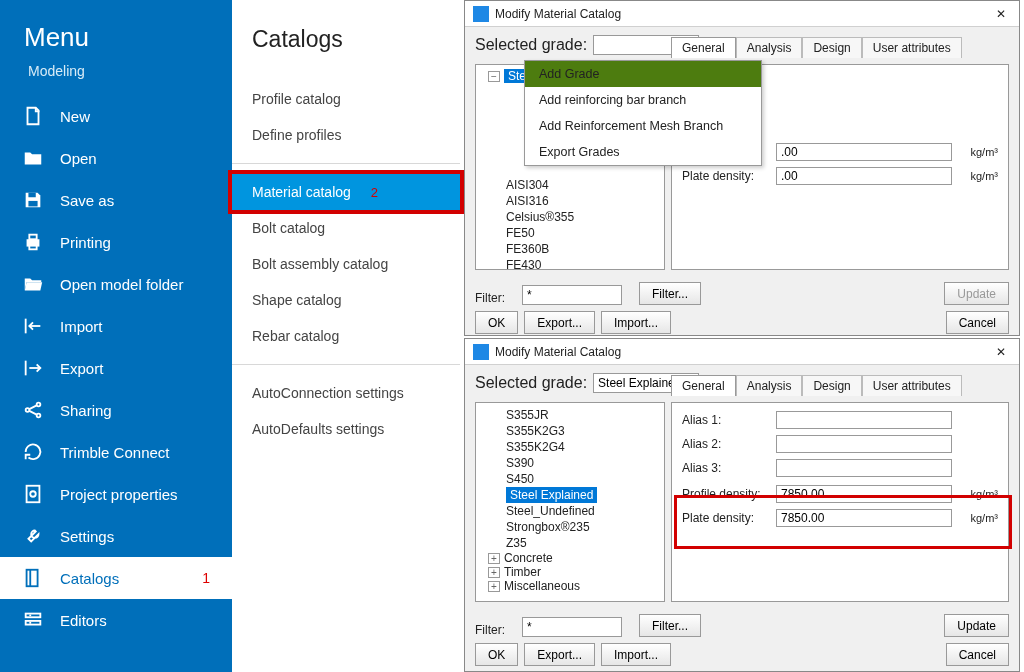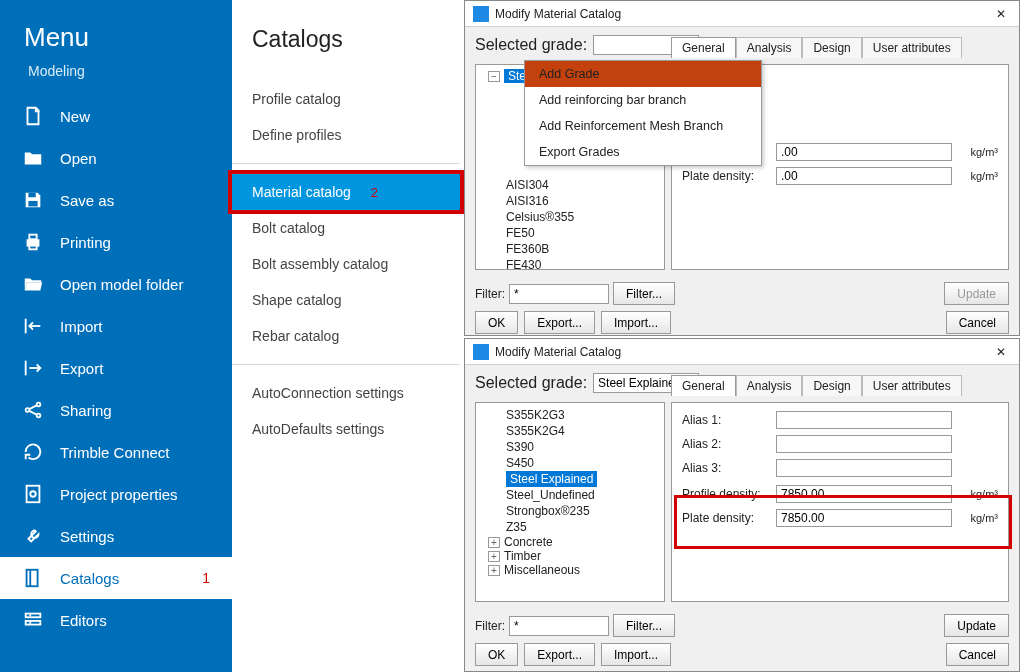--- a/index.html
+++ b/index.html
@@ -174,25 +174,25 @@
     background: #fff;
     border: 1px solid #999;
     box-shadow: 2px 2px 4px rgba(0,0,0,.2);
     z-index: 10;
   }
   .ctx-item {
     padding: 6px 14px;
     font-size: 12.5px;
     cursor: pointer;
   }
-  .ctx-item.hl { background: #c2410c; }
+  .ctx-item.hl { background: #4d7c0f; }
 
   
   .filter-row {
-    display: flex; align-items: center; gap: 4px;
+    display: flex; align-items: flex-end; gap: 17px;
     padding: 6px 10px 0; font-size: 12px;
   }
   .filter-row input.txt { width: 100px; height: 20px; border:1px solid #999; padding:0 4px; font-size:12px;}
   .btn {
     height: 23px; padding: 0 12px;
     border: 1px solid #999;
     background: linear-gradient(#fff,#e6e6e6);
     font-size: 12px; cursor:pointer;
   }
   .btn.disabled { color: #999; }
@@ -434,20 +434,21 @@
     </div>
     <div class="tabrow">
       <div class="tab active">General</div>
       <div class="tab">Analysis</div>
       <div class="tab">Design</div>
       <div class="tab">User attributes</div>
     </div>
     <div class="content-row">
       <div class="tree" style="height:200px;">
         <div class="tree-inner">
+          <div class="tree-item">S355JR</div>
           <div class="tree-item">S355K2G3</div>
           <div class="tree-item">S355K2G4</div>
           <div class="tree-item">S390</div>
           <div class="tree-item">S450</div>
           <div><span class="tree-item sel">Steel Explained</span></div>
           <div class="tree-item">Steel_Undefined</div>
           <div class="tree-item">Strongbox®235</div>
           <div class="tree-item">Z35</div>
           <div class="tree-root"><span class="tw">+</span><span>Concrete</span></div>
           <div class="tree-root"><span class="tw">+</span><span>Timber</span></div>

